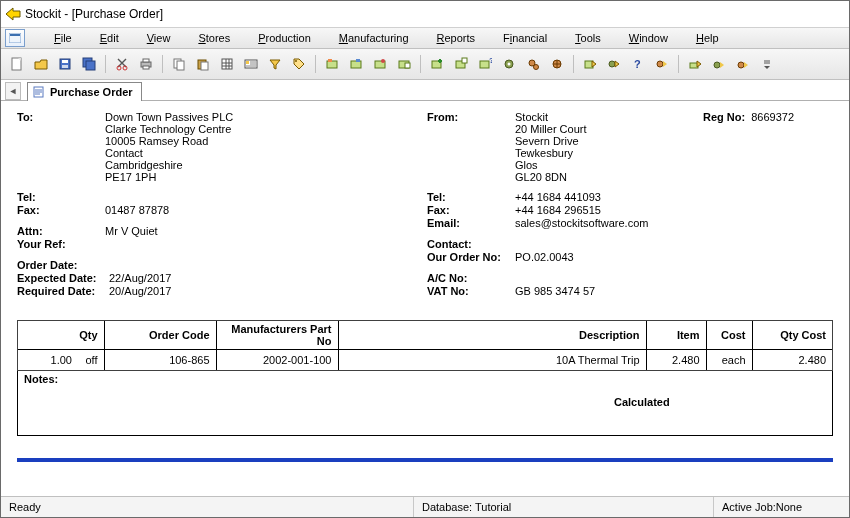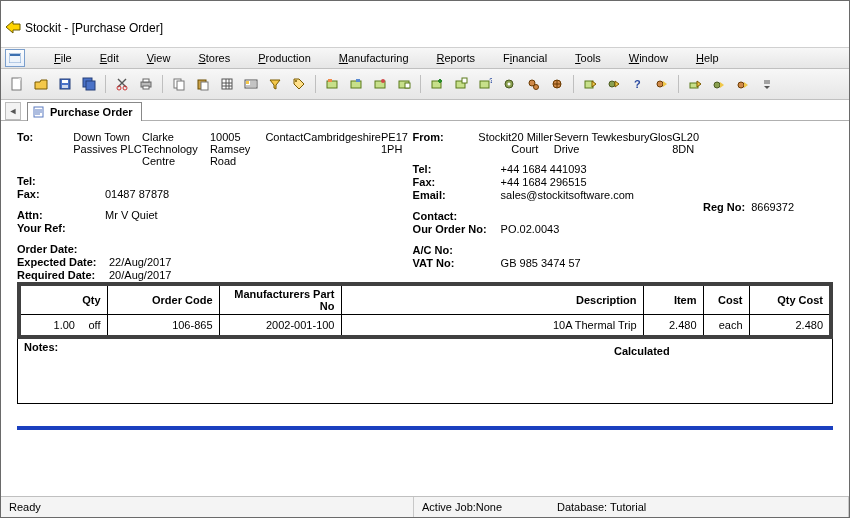--- a/index.html
+++ b/index.html
@@ -1,17 +1,17 @@
 <!DOCTYPE html>
 <html><head>
 <meta charset="utf-8">
 <style>
 html,body{margin:0;padding:0;font-family:"Segoe UI",Tahoma,Arial,sans-serif;font-size:11px;color:#000;background:#fff}
 .window{width:850px;height:518px;border:1px solid #6a6a6a;box-sizing:border-box;display:flex;flex-direction:column;background:#fff;position:relative}
-.titlebar{height:22px;display:flex;align-items:flex-end;padding:12px 4px;background:#fff}
+.titlebar{height:22px;display:flex;align-items:center;padding:2px 4px;background:#fff}
 .app-icon{width:16px;height:16px;margin-right:4px;display:inline-flex;align-items:center;justify-content:center}
 .titletext{font-size:12px}
 .menubar{height:20px;background:linear-gradient(#f7f7f7,#e6e6e6);border-top:1px solid #d0d0d0;border-bottom:1px solid #c0c0c0;display:flex;align-items:center;padding:0 4px;gap:14px}
 .menubar .sysicon{width:18px;height:16px;border:1px solid #7a9ecc;background:linear-gradient(#fdfdfd,#e8f0fb);margin-right:8px;display:inline-flex;align-items:center;justify-content:center}
 .menuitem{padding:2px 7px;cursor:default}
 .menuitem u{text-decoration:underline}
 .toolbar{height:26px;background:linear-gradient(#f7f7f7,#e6e6e6);border-bottom:1px solid #c0c0c0;display:flex;align-items:center;padding:2px 6px;gap:4px}
 .tb-btn{width:18px;height:18px;display:inline-flex;align-items:center;justify-content:center;border:1px solid transparent;border-radius:2px}
 .tb-sep{width:1px;height:18px;background:#bfbfbf;margin:0 2px}
 .tabbar{height:20px;display:flex;align-items:flex-end;padding-left:4px;border-bottom:1px solid #b0b0b0;background:#fff}
@@ -20,33 +20,33 @@
 .doc-icon{width:14px;height:14px;display:inline-flex;align-items:center;justify-content:center}
 .content{flex:1;overflow:hidden;padding:10px 16px 6px 16px;display:flex;flex-direction:column}
 .addr-grid{display:flex;gap:4px}
 .col{flex:1}
 .row{display:flex;margin-bottom:1px}
 .lbl{width:88px;font-weight:700}
 .lbl2{width:88px;font-weight:700}
 .val{flex:1}
 .addr-block{display:flex}
 .addr-block .lbl{align-self:flex-start}
-.addr-lines{display:flex;flex-direction:row}
+.addr-lines{display:flex;flex-direction:column}
 .sp{height:8px}
 .regno{display:flex;gap:6px;align-items:flex-start}
-.tblwrap{margin-top:0;border:4px solid #404040}
+.tblwrap{margin-top:22px;border:1px solid #404040}
 table.items{width:100%;border-collapse:collapse;font-size:11px}
 table.items th,table.items td{border-left:1px solid #000;padding:2px 6px;height:16px;text-align:right}
 table.items th:first-child,table.items td:first-child{border-left:none}
 table.items thead th{border-bottom:1px solid #000;font-weight:700;background:#fff}
 .r{text-align:right!important}
 .notes-row{display:flex;border:1px solid #000;border-top:none}
 .notes-left{flex:1;padding:2px 6px}
 .notes-label{font-weight:700}
-.tot-right{width:210px;border-left:none;padding:6px 8px 8px 8px;display:flex;flex-direction:column;gap:12px}
+.tot-right{width:210px;border-left:none;padding:6px 8px 8px 8px;display:flex;flex-direction:row;gap:12px}
 .totline{display:flex;align-items:center}
 .totline .tl{flex:1;font-weight:700}
 .totline .cur{width:14px;text-align:right;font-weight:700}
 .totline .amt{width:70px;text-align:right;font-weight:700;border-top:1px solid #000;border-bottom:1px solid #000;padding:1px 2px}
 .bluebar{height:4px;background:#1a3fbf;margin-top:22px}
 .statusbar{height:20px;border-top:1px solid #c0c0c0;display:flex;align-items:center;font-size:11px;background:#f4f4f4}
 .sb-cell{padding:2px 8px;border-right:1px solid #c8c8c8;height:100%;box-sizing:border-box;display:flex;align-items:center}
 .sb-flex{flex:1}
 .sb-mid{width:300px}
 .sb-right{width:135px;border-right:none}
@@ -374,21 +374,21 @@
           <div class="sp"></div>
           <div class="row">
               <div class="lbl2">A/C No:</div>
               <div class="val"></div>
             </div>
           <div class="row">
             <div class="lbl2">VAT No:</div>
             <div class="val">GB 985 3474 57</div>
           </div>
         </div>
-        <div style="width:130px;display:flex;flex-direction:column;justify-content:center">
+        <div style="width:130px;display:flex;flex-direction:column;justify-content:flex-start">
           <div class="regno">
             <div style="font-weight:700">Reg No:</div>
             <div>8669372</div>
           </div>
         </div>
       </div>
     </div>
 
     <div class="tblwrap">
       <table class="items">
@@ -437,17 +437,17 @@
           <div class="tl">Calculated</div>
         </div>
       </div>
     </div>
 
     <div class="bluebar"></div>
   </div>
 
   <div class="statusbar">
     <div class="sb-cell sb-flex">Ready</div>
+    <div class="sb-cell sb-mid">Database: Tutorial</div>
     <div class="sb-cell sb-right">Active Job:None</div>
-    <div class="sb-cell sb-mid">Database: Tutorial</div>
   </div>
 
 </div>
 
 </body></html>

